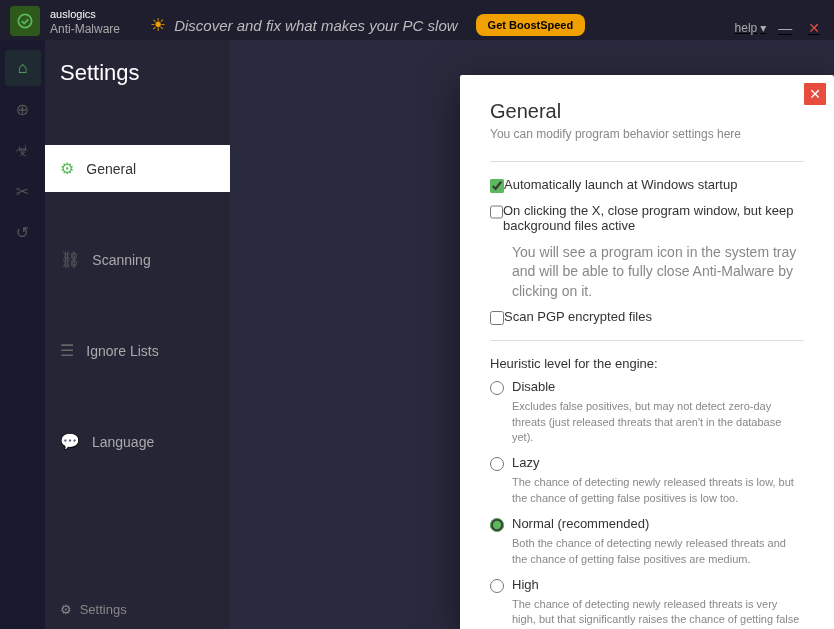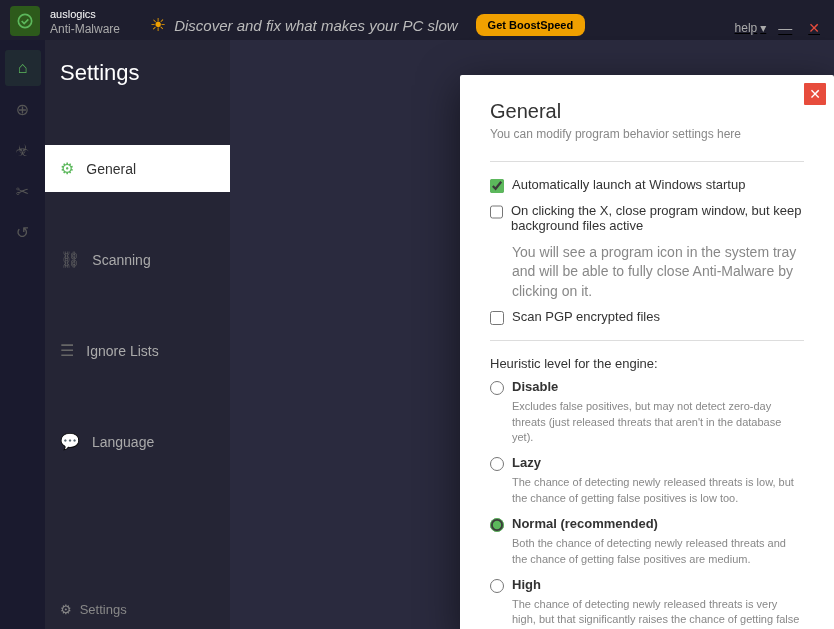--- a/index.html
+++ b/index.html
@@ -216,21 +216,20 @@
     .divider {
       border: none;
       border-top: 1px solid #ddd;
       margin: 15px 0;
     }
 
     
     .checkbox-row {
       display: flex;
       align-items: flex-start;
-      gap: 8px;
       margin-bottom: 10px;
     }
     .checkbox-row input[type="checkbox"] {
       margin-top: 2px;
       width: 14px;
       height: 14px;
       cursor: pointer;
       accent-color: #5cb85c;
     }
     .checkbox-label {
@@ -262,21 +261,21 @@
     .radio-row input[type="radio"] {
       margin-top: 2px;
       width: 14px;
       height: 14px;
       cursor: pointer;
       accent-color: #5cb85c;
     }
     .radio-label {
       font-size: 13px;
       color: #333;
-      font-weight: 700;
+      font-weight: 400;
     }
     .radio-desc {
       font-size: 11px;
       color: #888;
       margin-left: 22px;
       margin-top: 2px;
       margin-bottom: 10px;
       line-height: 1.4;
     }
 

